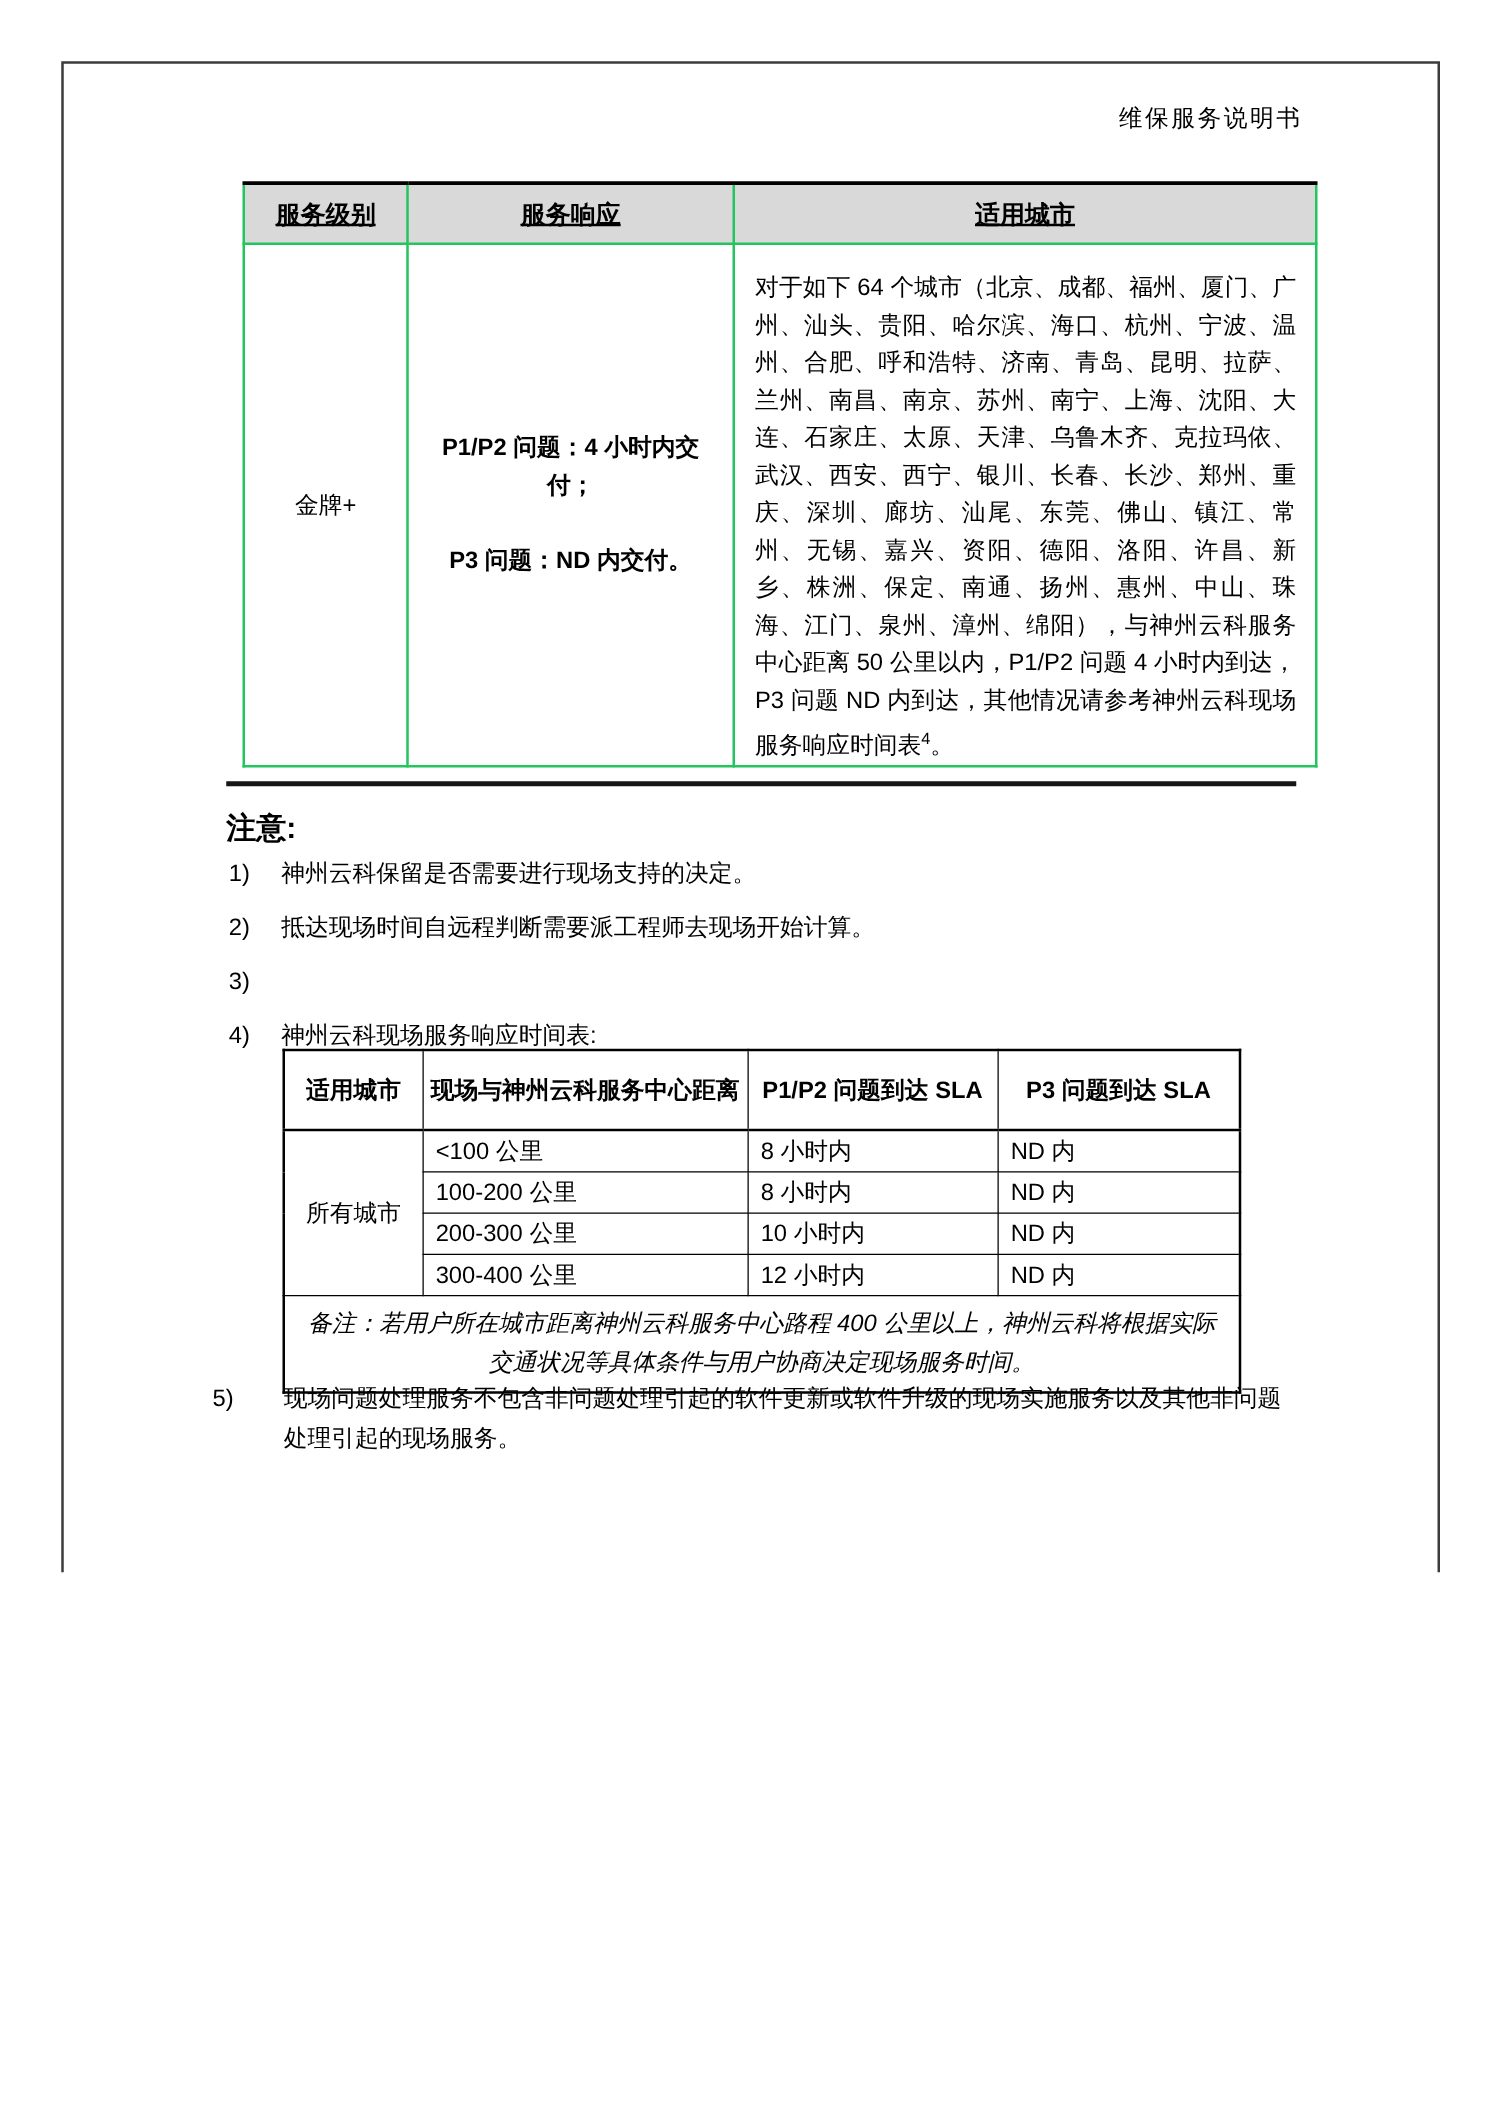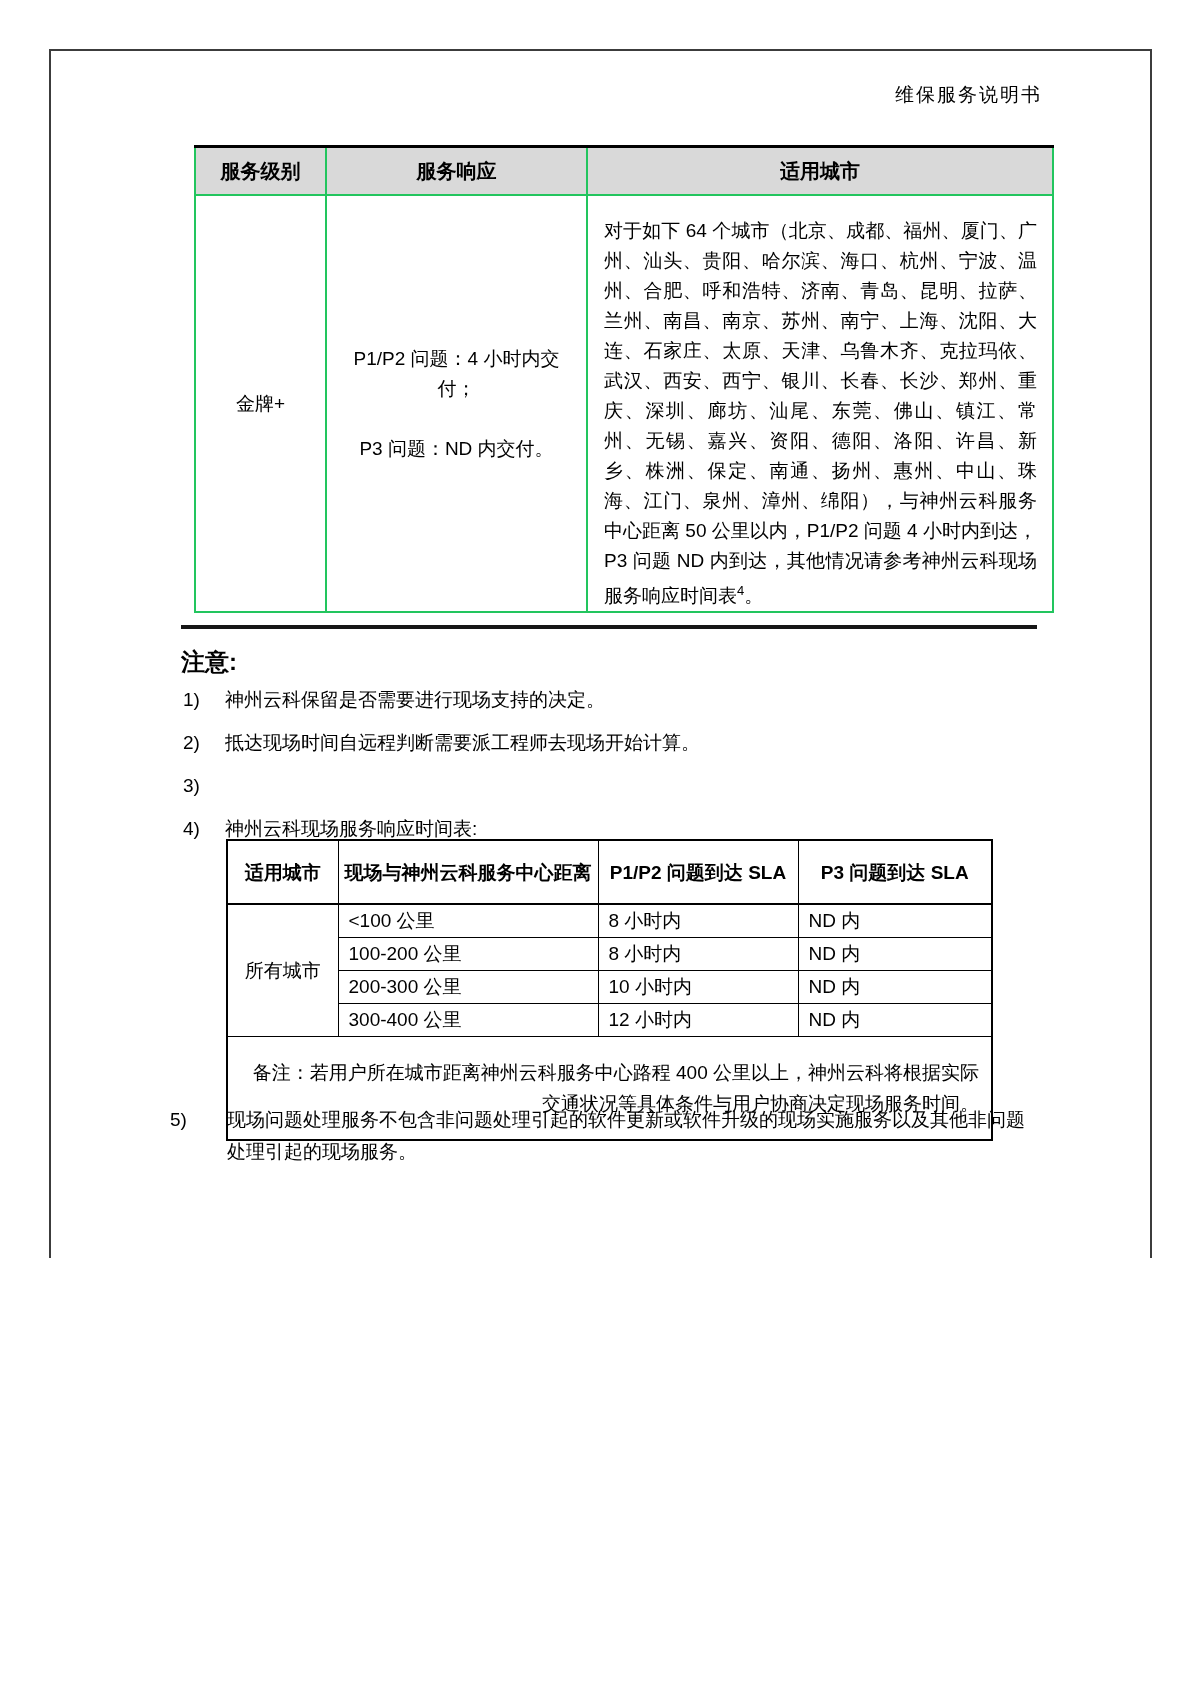--- a/index.html
+++ b/index.html
@@ -15,25 +15,25 @@
     position:absolute;top:82px;right:158px;
     font-family:"Liberation Serif", serif;font-size:19px;letter-spacing:2px;
   }
 
   
   table{border-collapse:collapse;table-layout:fixed;}
   .t1{position:absolute;left:194px;top:145px;width:858px;}
   .t1 th,.t1 td{border:2px solid #22c55e;}
   .t1 thead th{
     background:#d9d9d9;font-weight:bold;font-size:20px;height:44px;
-    text-align:center;border-top:3px solid #000;
+    text-align:center;border-top:3px solid #000;text-decoration:underline;
   }
   .t1 td{font-size:19px;vertical-align:middle;}
   .t1 .level-cell{text-align:center;height:408px;}
-  .t1 .response-cell{text-align:center;line-height:30px;padding:0 14px;}
+  .t1 .response-cell{text-align:center;line-height:30px;padding:0 14px;font-weight:bold;}
   .t1 .response-cell p{margin:0;}
   .t1 .response-cell p.first{margin-bottom:30px;}
   .t1 .cities-cell{
     vertical-align:top;text-align:justify;line-height:30px;
     padding:20px 15px 0 16px;
   }
   .t1 sup{font-size:13px;}
 
   
   .section-rule{position:absolute;left:181px;top:625px;width:856px;height:4px;background:#161616;}
@@ -44,21 +44,21 @@
 
   
   .t2{position:absolute;left:226px;top:839px;width:765px;border:2px solid #000;font-size:19px;}
   .t2 th,.t2 td{border:1px solid #000;}
   .t2 thead th{
     font-weight:bold;text-align:center;height:62px;line-height:27px;
     border-bottom:2px solid #000;background:#fff;padding:0 6px;
   }
   .t2 td{height:32px;padding:0 10px;text-align:left;}
   .t2 .scope-cell{text-align:center;}
-  .t2 .remark-cell{height:62px;line-height:31px;padding:20px 12px;text-align:right;}
+  .t2 .remark-cell{height:62px;line-height:31px;padding:7px 12px;text-align:center;font-style:italic;}
 
   
   .note5{position:absolute;left:170px;top:1104px;display:flex;font-size:19px;line-height:32px;}
   .note5 .num{width:57px;flex:none;}
   .note5 .txt{width:812px;}
   .closing-note{position:absolute;left:182px;top:1164px;font-size:19px;}
   .page-footer{
     position:absolute;left:0;top:1577px;width:100%;text-align:center;
     font-family:"Liberation Serif", serif;font-size:20px;font-weight:bold;
   }

